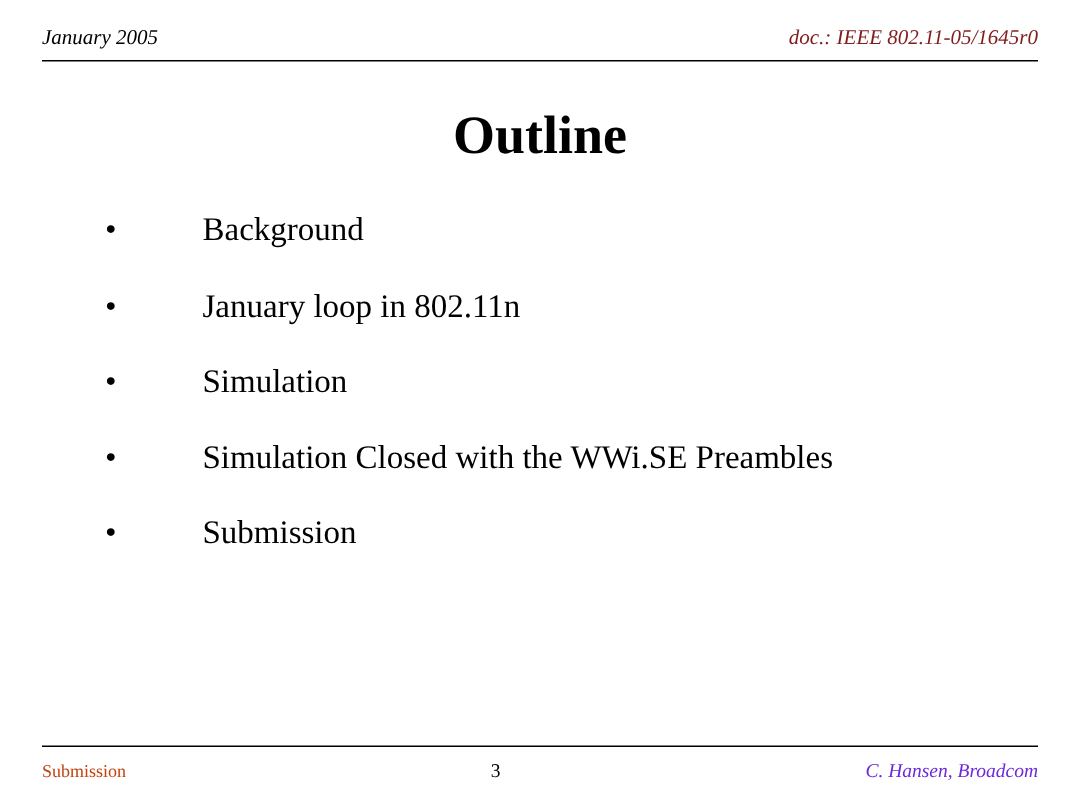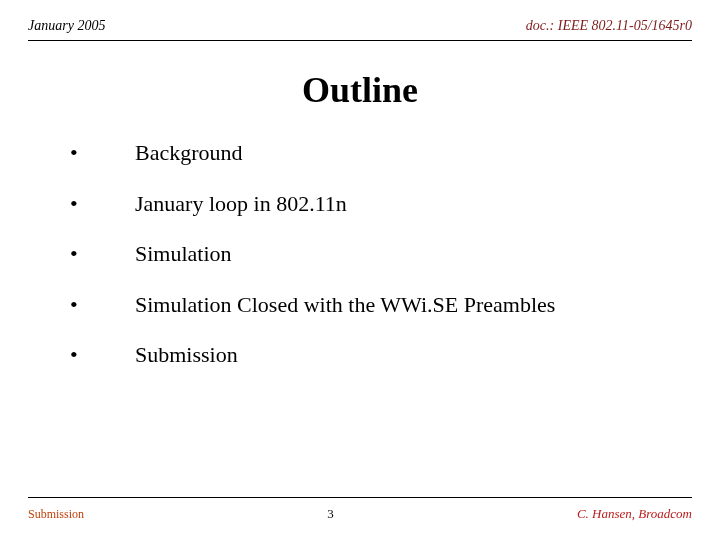--- a/index.html
+++ b/index.html
@@ -101,21 +101,21 @@
       color: #c2410c;
     }
 
     .footer-center {
       font-size: 13px;
       color: #000000;
     }
 
     .footer-right {
       font-size: 13px;
-      color: #b91c1c;
+      color: #6d28d9;
       font-style: italic;
     }
 
     .divider-top {
       border-top: 1.5px solid #000000;
       margin: 6px 28px 0 28px;
     }
 
     .divider-bottom {
       border-top: 1.5px solid #000000;

